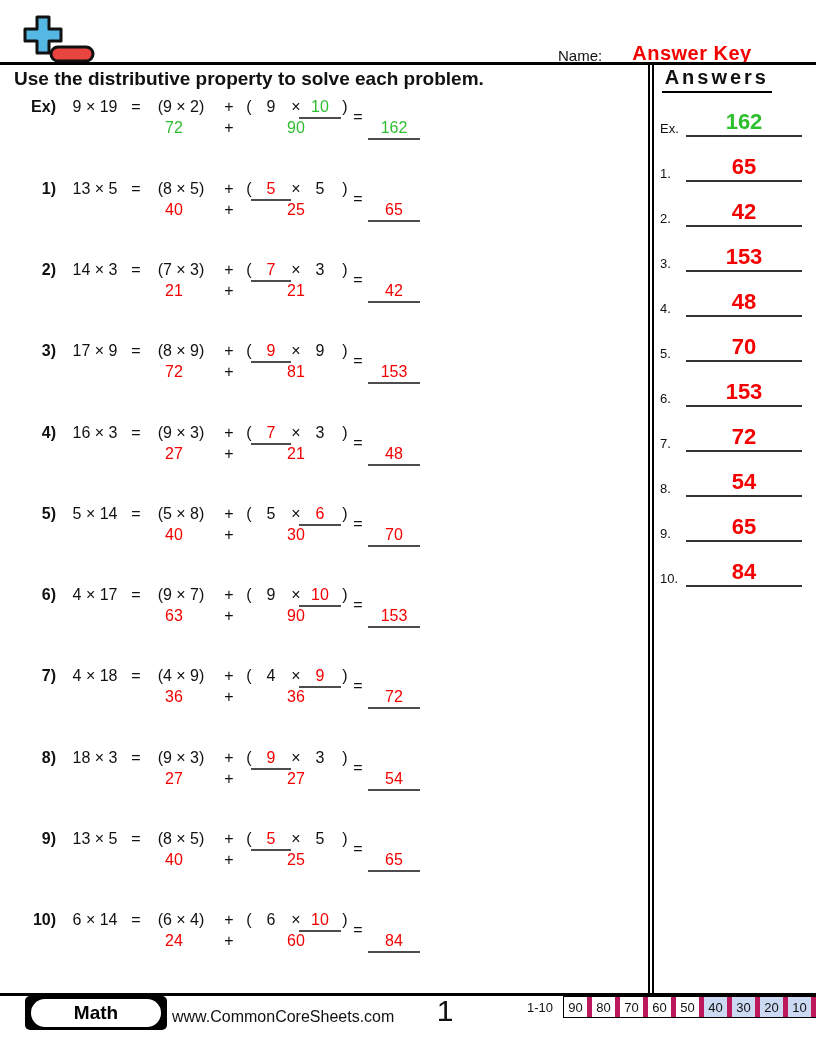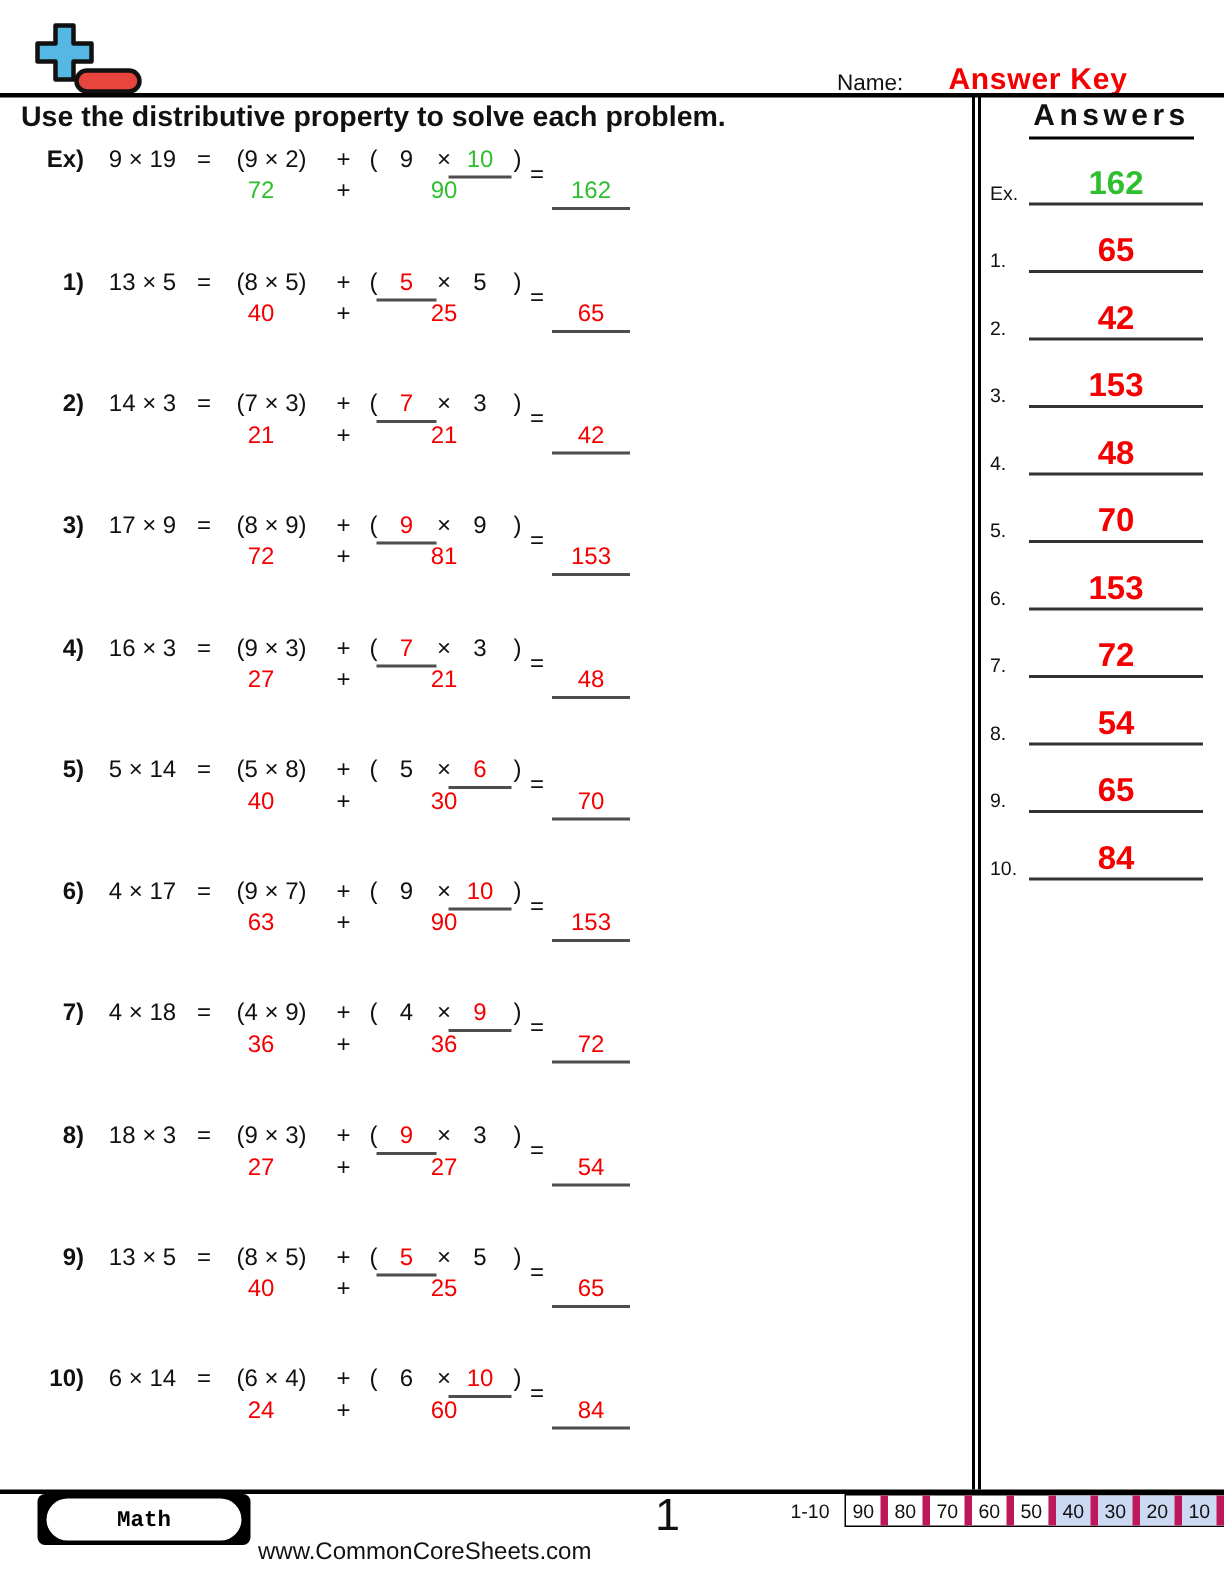--- a/index.html
+++ b/index.html
@@ -18,21 +18,21 @@
   .title{left:220px;top:44px;width:212px;text-align:center;font-size:18px;}
   .name-label{left:558px;top:47px;font-size:15px;}
   .answer-key{left:620px;top:42px;width:144px;text-align:center;font-size:20px;font-weight:bold;color:var(--red);letter-spacing:.5px;}
   .header-line{left:0;top:62px;width:816px;height:3px;background:#000;}
   .instruction{left:14px;top:68px;font-size:19px;font-weight:bold;}
 
   
   .vd{top:63px;height:930px;width:2px;background:#000;}
 
   
-  .answers-title{left:665px;top:66px;width:152px;text-align:center;}
+  .answers-title{left:620px;top:66px;width:152px;text-align:right;}
   .answers-title span{display:inline-block;border-bottom:2px solid #000;padding:0 3px 2px;font-size:20px;font-weight:bold;letter-spacing:3px;}
   .ansrow{position:absolute;left:656px;width:152px;height:28px;}
   .ansrow .albl{position:absolute;left:4px;bottom:1px;font-size:13px;color:#111;}
   .ansrow .aval{position:absolute;left:30px;right:6px;bottom:0;height:26px;border-bottom:2px solid #333;
     text-align:center;font-size:22px;font-weight:bold;color:var(--red);}
   .ansrow.ex .aval{color:var(--green);}
 
   
   .pblock{position:absolute;left:0;width:648px;height:44px;font-size:16px;}
   .pblock span{position:absolute;display:block;top:0;white-space:nowrap;}
@@ -52,22 +52,22 @@
   .pblock .plus2{left:221px;width:16px;top:21px;text-align:center;}
   .pblock .p2{left:268px;width:56px;top:21px;text-align:center;}
   .pblock .blank{border-bottom:2px solid var(--line);height:19px;}
   .pblock .val{color:var(--red);}
   .pblock.ex .val{color:var(--green);}
 
   
   .footer-line{left:0;top:993px;width:816px;height:3px;background:#000;}
   .badge{left:25px;top:996px;width:142px;height:34px;background:#000;border-radius:5px;}
   .badge-inner{position:absolute;top:3px;left:6px;right:6px;bottom:3px;background:#fff;border-radius:16px;
-    display:flex;align-items:center;justify-content:center;font-size:15px;font-weight:bold;color:#000;font-family:Liberation Mono, monospace;}
-  .website{left:172px;top:1008px;font-size:16px;margin-top:18px;}
+    display:flex;align-items:center;justify-content:center;font-size:19px;font-weight:bold;color:#000;}
+  .website{left:172px;top:1008px;font-size:16px;}
   .pagenum{left:430px;top:994px;width:30px;text-align:center;font-size:30px;}
   .score-label{left:527px;top:1000px;font-size:13px;}
   .score-table{left:563px;top:996px;display:flex;border:1px solid #000;background:#fff;}
   .scell{width:23px;height:20px;border-left:5px solid #be185d;display:flex;align-items:center;justify-content:center;font-size:13px;}
   .scell:first-child{border-left:none;}
   .scell.blue{background:#ccd9f2;}
 </style>
 </head>
 <body>
 

